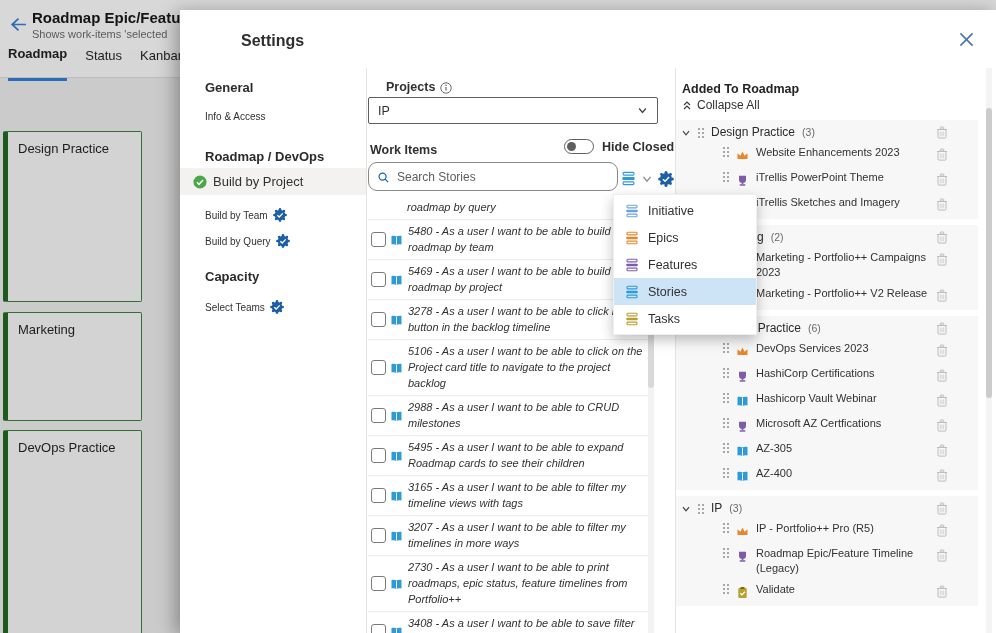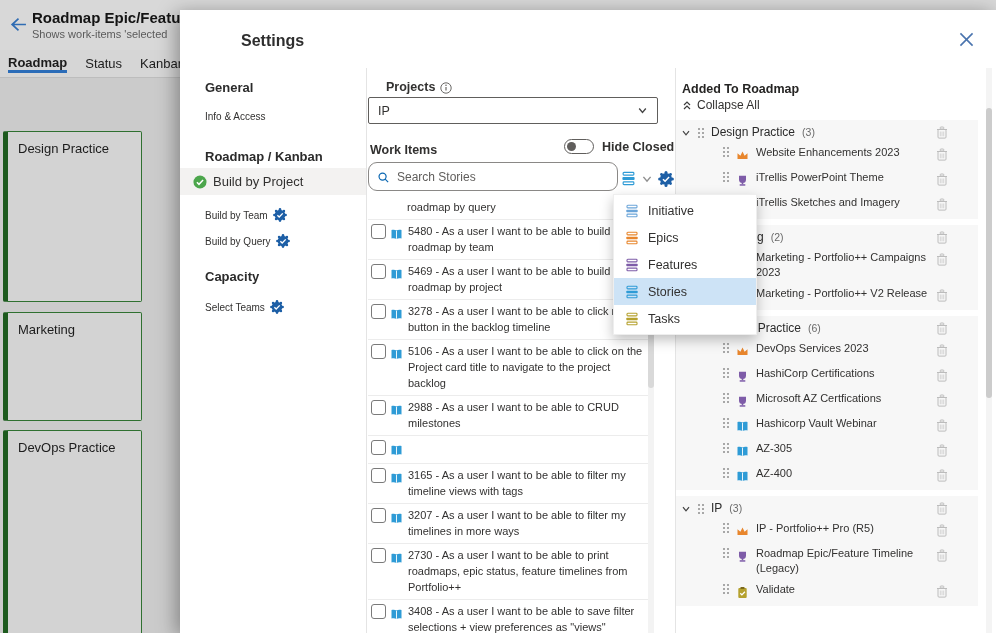--- a/index.html
+++ b/index.html
@@ -6,21 +6,21 @@
   html,body { background:#9a9a9a; }
   .page { position:relative; width:996px; height:633px; overflow:hidden;
           font-family:"Liberation Sans", sans-serif; background:#cbcbcb; color:#222; }
 
   
   .bg-top { position:absolute; left:0; top:0; width:100%; height:50px; background:#d8d8d8; }
   .bg-back { position:absolute; left:10px; top:15px; }
   .bg-title { position:absolute; left:32px; top:9px; font-size:15px; font-weight:bold; color:#141414; white-space:nowrap; }
   .bg-subtitle { position:absolute; left:32px; top:28px; font-size:11px; color:#5a5a5a; white-space:nowrap; }
   .bg-tabs { position:absolute; left:0; top:50px; width:180px; height:28px; background:#d6d6d6; border-bottom:1px solid #bdbdbd; display:flex; align-items:center; gap:18px; padding-left:8px; }
-  .bg-tab { font-size:13px; color:#1c1c1c; padding-bottom:0; }
+  .bg-tab { font-size:13px; color:#1c1c1c; padding-bottom:17px; }
   .bg-tab.active { font-weight:bold; border-bottom:3px solid #2b6cb8; }
   .bg-card { position:absolute; left:3px; width:139px; background:#d3d3d3; border:1px solid #2f7030; border-left:5px solid #1d5a1e; border-radius:2px; }
   .bg-card .card-title { padding:9px 10px; font-size:13px; color:#1c1c1c; }
 
   
   .modal { position:absolute; left:180px; top:10px; width:816px; height:623px; background:#ffffff;
            box-shadow:-4px 3px 18px rgba(0,0,0,.35); }
   .modal-title { position:absolute; left:25px; top:22px; font-size:16px; font-weight:bold; color:#2e2e2e;margin-left:36px; }
   .close-btn { position:absolute; left:778px; top:20px; width:20px; height:20px; cursor:pointer; }
   .v-divider { position:absolute; width:1px; background:#e4e4e4; top:58px; bottom:0; }
@@ -38,21 +38,21 @@
   .toggle { width:30px; height:15px; border:1px solid #605e5c; border-radius:8px; position:relative; cursor:pointer; background:#fff; }
   .toggle .knob { position:absolute; left:2px; top:2px; width:9px; height:9px; border-radius:50%; background:#605e5c; }
   .toggle-label { font-size:12.5px; font-weight:bold; color:#323130; }
   .search-box { position:absolute; left:188px; top:152px; width:250px; height:29px; border:1px solid #8a8886; border-radius:9px;
                 display:flex; align-items:center; padding:0 8px; gap:7px; background:#fff; }
   .search-box input { border:none; outline:none; flex:1; font-size:12px; font-family:"Liberation Sans",sans-serif; color:#323130; background:transparent; }
   .search-box input::placeholder { color:#605e5c; opacity:1; }
   .filter-cluster { position:absolute; left:441px; top:159px; display:flex; align-items:center; gap:5px; }
 
   .wi-list { position:absolute; left:188px; top:186px; width:282px; bottom:0; overflow:hidden; }
-  .wi-row { display:flex; align-items:flex-start; padding:3px 0 4px 0; border-bottom:1px solid #ececec; }
+  .wi-row { display:flex; align-items:center; padding:3px 0 4px 0; border-bottom:1px solid #ececec;font-style:italic; }
   .wi-row:last-child { border-bottom:none; }
   .wi-check { flex:0 0 auto; width:15px; height:15px; border:1px solid #7a7a7a; border-radius:3px; margin:1px 4px 0 3px; background:#fff; cursor:pointer; }
   .wi-ico { flex:0 0 auto; margin:2px 5px 0 0; }
   .wi-text { width:245px; font-size:11px; line-height:16px; color:#323130; }
   .wi-partial { padding-left:39px; }
   .wi-scrollbar { position:absolute; left:468px; top:186px; bottom:0; width:6px; background:#f3f3f3; }
   .wi-scrollbar .thumb { position:absolute; left:0; width:6px; top:12px; height:180px; background:#d9d9d9; border-radius:3px; }
 
   
   .type-menu { position:absolute; left:433px; top:184px; width:144px; background:#fff; border:1px solid #eeeeee;
@@ -191,21 +191,21 @@
           <use href="#i-close"></use>
         </svg></span>
 
     <div class="v-divider" style="left:186px;"></div>
     <div class="v-divider" style="left:495px;"></div>
 
     <div class="nav-header" style="top:70px;">General</div>
     <div class="nav-item" style="top:101px;">
         <span>Info &amp; Access</span>
       </div>
-    <div class="nav-header" style="top:139px;">Roadmap / Kanban</div>
+    <div class="nav-header" style="top:139px;">Roadmap / DevOps</div>
     <div class="nav-sel">
       <span><svg class="ic" width="14" height="14">
             <use href="#i-greencheck"></use>
           </svg></span>
       <span>Build by Project</span>
     </div>
     <div class="nav-item" style="top:198px;">
       <span>Build by Team</span>
       <span><svg class="ic" width="14" height="14">
             <use href="#i-gearb"></use>
@@ -301,20 +301,21 @@
           <span class="wi-ico c-story"><svg class="ic" width="13" height="13">
               <use href="#i-book"></use>
             </svg></span>
           <div class="wi-text">2988 - As a user I want to be able to CRUD milestones</div>
         </div>
       <div class="wi-row">
           <span class="wi-check"></span>
           <span class="wi-ico c-story"><svg class="ic" width="13" height="13">
               <use href="#i-book"></use>
             </svg></span>
+          <div class="wi-text">5495 - As a user I want to be able to expand Roadmap cards to see their children</div>
         </div>
       <div class="wi-row">
           <span class="wi-check"></span>
           <span class="wi-ico c-story"><svg class="ic" width="13" height="13">
               <use href="#i-book"></use>
             </svg></span>
           <div class="wi-text">3165 - As a user I want to be able to filter my timeline views with tags</div>
         </div>
       <div class="wi-row">
           <span class="wi-check"></span>
@@ -457,34 +458,34 @@
             <span class="t-ico c-feat"><svg class="ic" width="13" height="13">
                 <use href="#i-trophy"></use>
               </svg></span>
             <span class="lbl">HashiCorp Certifications</span>
             <span class="trash"><svg class="ic" width="12" height="13">
                 <use href="#i-trash"></use>
               </svg></span>
           </div>
         <div class="g-item">
             <span class="dots"></span>
+            <span class="t-ico c-story"><svg class="ic" width="13" height="13">
+                <use href="#i-book"></use>
+              </svg></span>
+            <span class="lbl">Hashicorp Vault Webinar</span>
+            <span class="trash"><svg class="ic" width="12" height="13">
+                <use href="#i-trash"></use>
+              </svg></span>
+          </div>
+        <div class="g-item">
+            <span class="dots"></span>
             <span class="t-ico c-feat"><svg class="ic" width="13" height="13">
                 <use href="#i-trophy"></use>
               </svg></span>
             <span class="lbl">Microsoft AZ Certfications</span>
-            <span class="trash"><svg class="ic" width="12" height="13">
-                <use href="#i-trash"></use>
-              </svg></span>
-          </div>
-        <div class="g-item">
-            <span class="dots"></span>
-            <span class="t-ico c-story"><svg class="ic" width="13" height="13">
-                <use href="#i-book"></use>
-              </svg></span>
-            <span class="lbl">Hashicorp Vault Webinar</span>
             <span class="trash"><svg class="ic" width="12" height="13">
                 <use href="#i-trash"></use>
               </svg></span>
           </div>
         <div class="g-item">
             <span class="dots"></span>
             <span class="t-ico c-story"><svg class="ic" width="13" height="13">
                 <use href="#i-book"></use>
               </svg></span>
             <span class="lbl">AZ-305</span>

